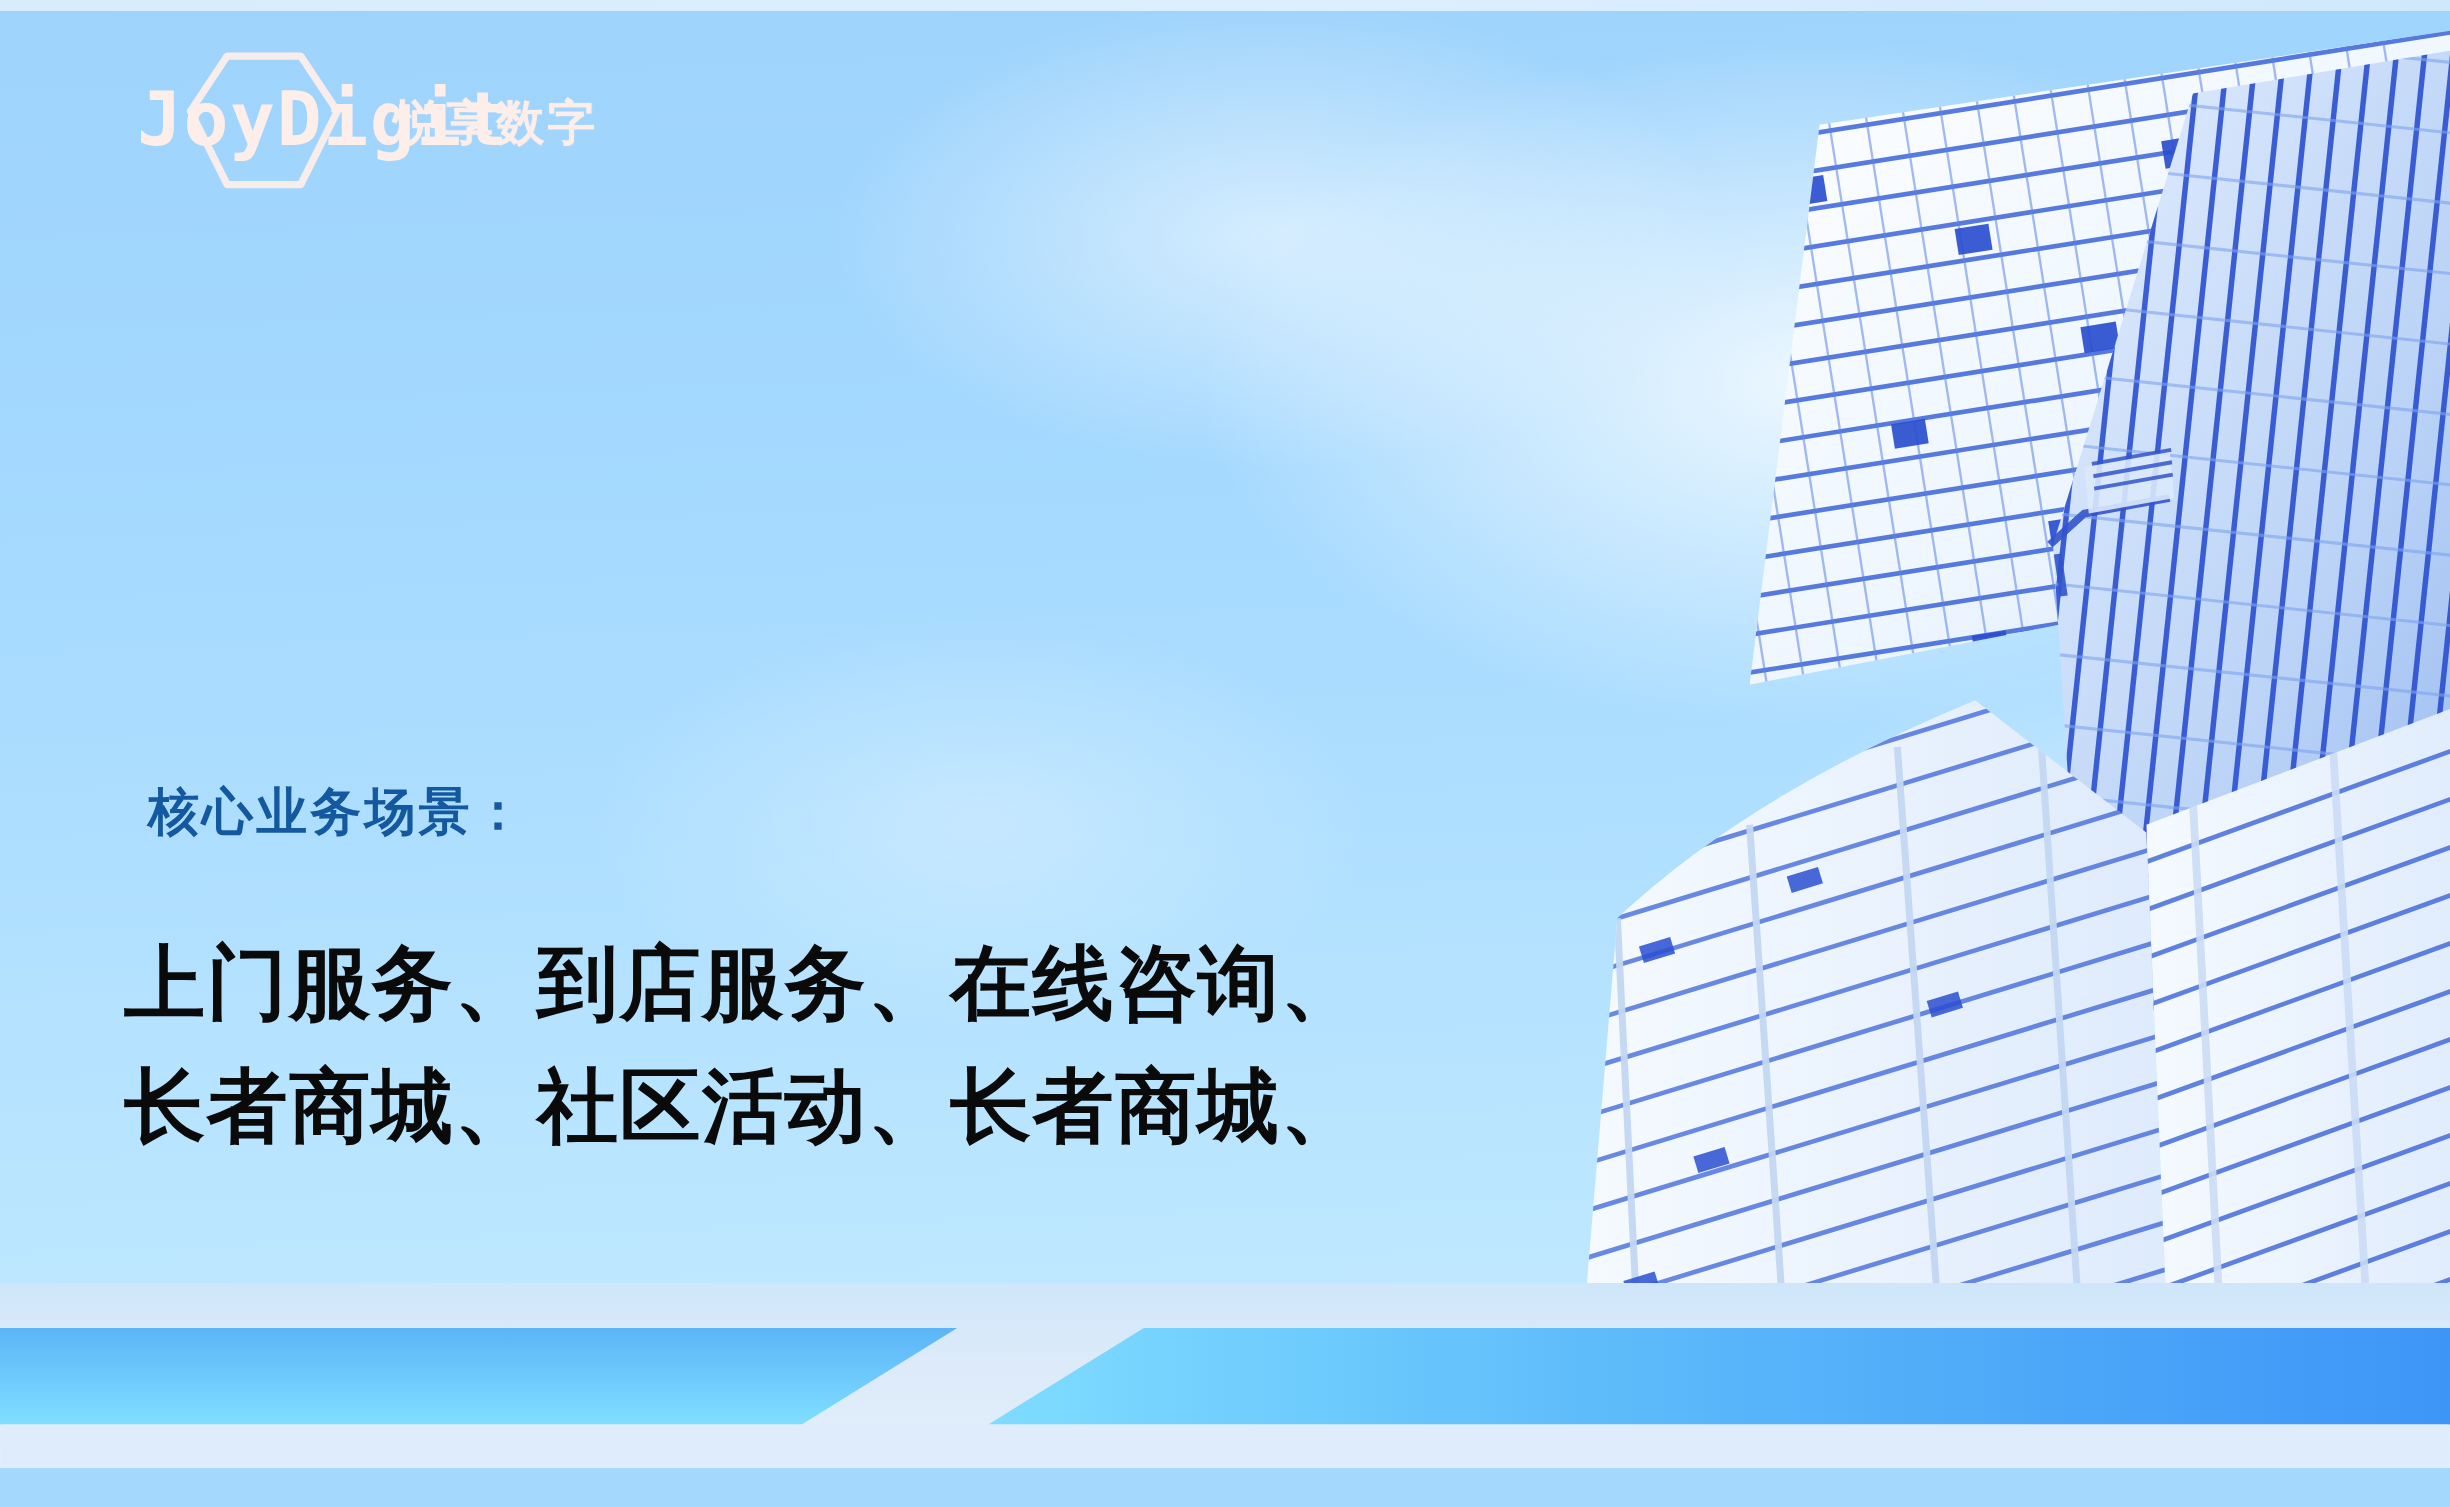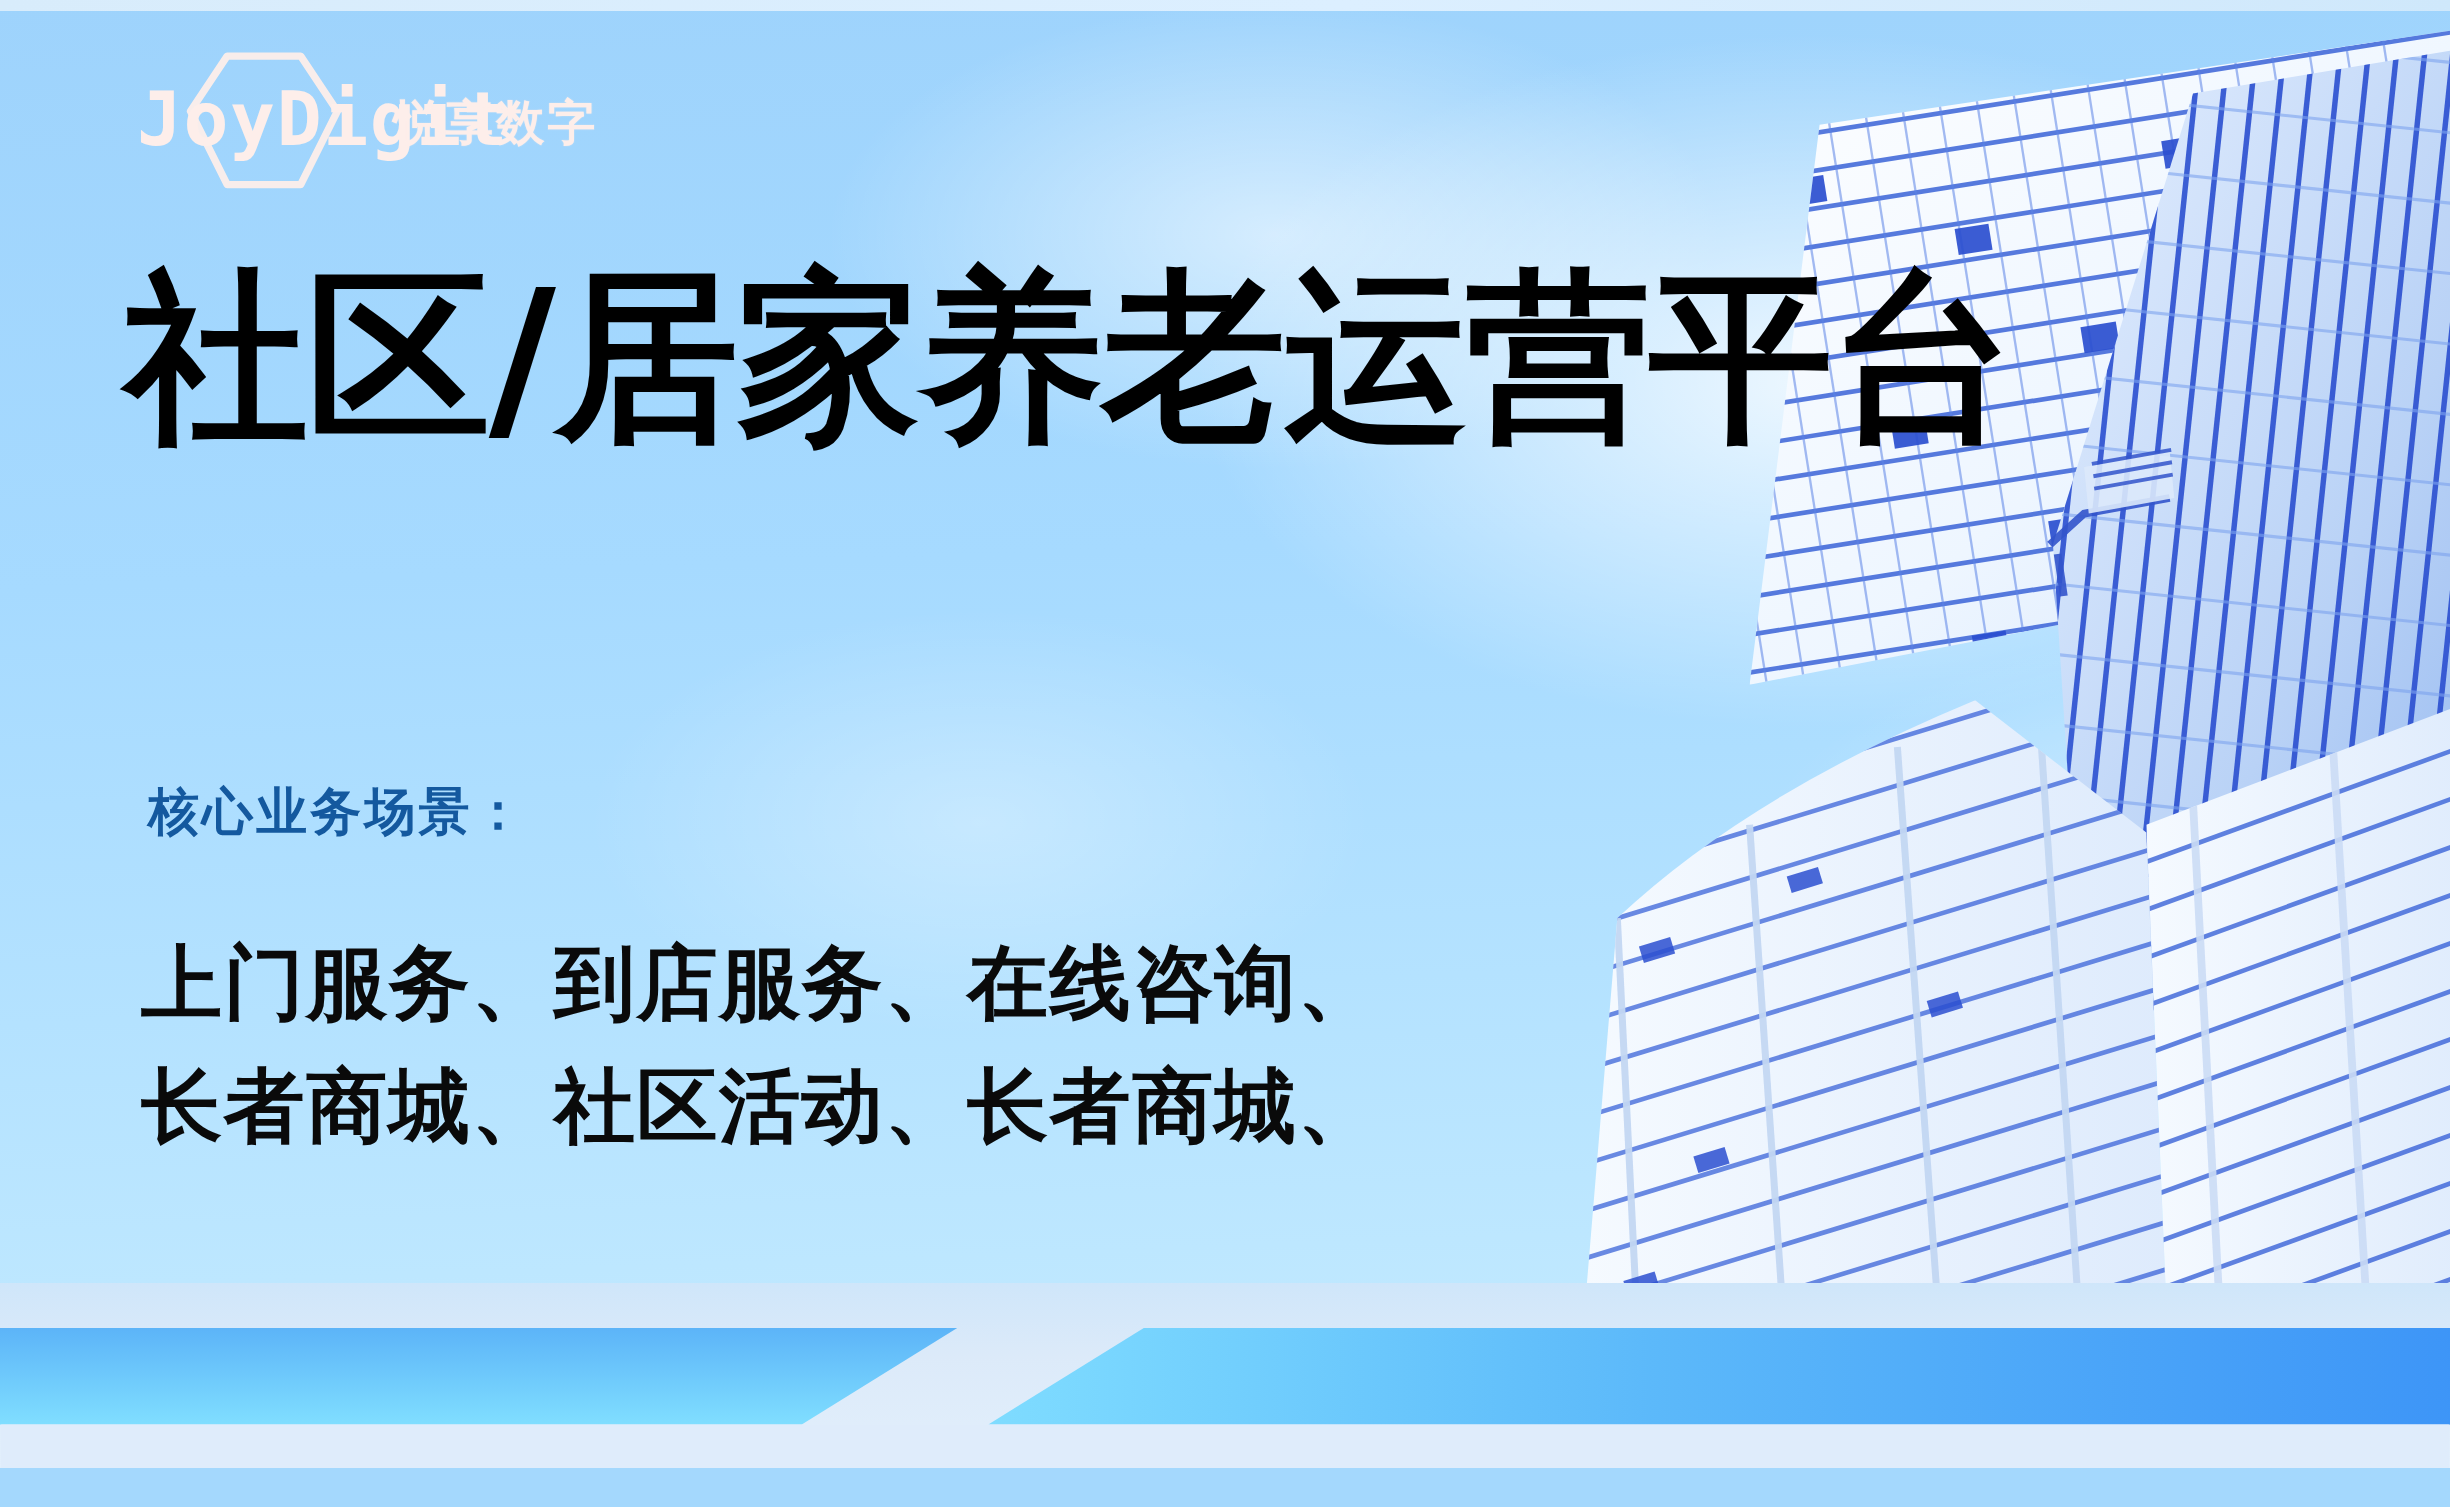--- a/index.html
+++ b/index.html
@@ -54,21 +54,21 @@
     letter-spacing:3.1px;white-space:nowrap;
     font-family:"DejaVu Sans","Liberation Sans",sans-serif;
   }
   
   .bodylines{
     position:absolute;left:124px;top:922px;
     font-size:81px;line-height:1.52;font-weight:600;color:#0a0a0a;
     letter-spacing:1.6px;
     font-family:"DejaVu Sans","Liberation Sans",sans-serif;
   }
-  .bodylines div{white-space:nowrap;margin-left:17px;}
+  .bodylines div{white-space:nowrap;}
   
   .band{position:absolute;left:0;bottom:0;width:100%;height:185px;overflow:hidden;}
   .band-bg{
     position:absolute;inset:0;
     background:linear-gradient(180deg,#cfe6fa 0%, #dceaf9 40%, #e2effc 100%);
   }
   .band svg{position:absolute;left:0;top:0;}
 </style>
 </head>
 <body>
@@ -303,21 +303,20 @@
   <div class="logo">
     <svg width="545" height="148" viewBox="0 0 700 190" aria-hidden="true">
       <polygon points="108,20 188,20 228,80 188,160 108,160 68,80" transform="translate(12,0) scale(1.18) translate(-20,-8)" fill="none" stroke="#fdeeea" stroke-width="8" stroke-linejoin="round" opacity="0.95"></polygon>
     </svg>
     <svg width="545" height="148" viewBox="0 0 700 190" aria-hidden="true">
       <text x="0" y="128" font-family="'DejaVu Sans Mono','Liberation Mono',monospace" font-size="96" font-weight="bold" fill="#fdeeea" letter-spacing="2">JoyDigit</text>
     </svg>
     <div class="logo-cn">悦享数字</div>
   </div>
 
-  <div class="headline">社区/居家养老运营平台</div>
 
   <div class="seclabel">核心业务场景：</div>
 
   <div class="bodylines">
     <div>上门服务、到店服务、在线咨询、</div>
     <div>长者商城、社区活动、长者商城、</div>
   </div>
 
   <div class="band">
     <div class="band-bg"></div>

